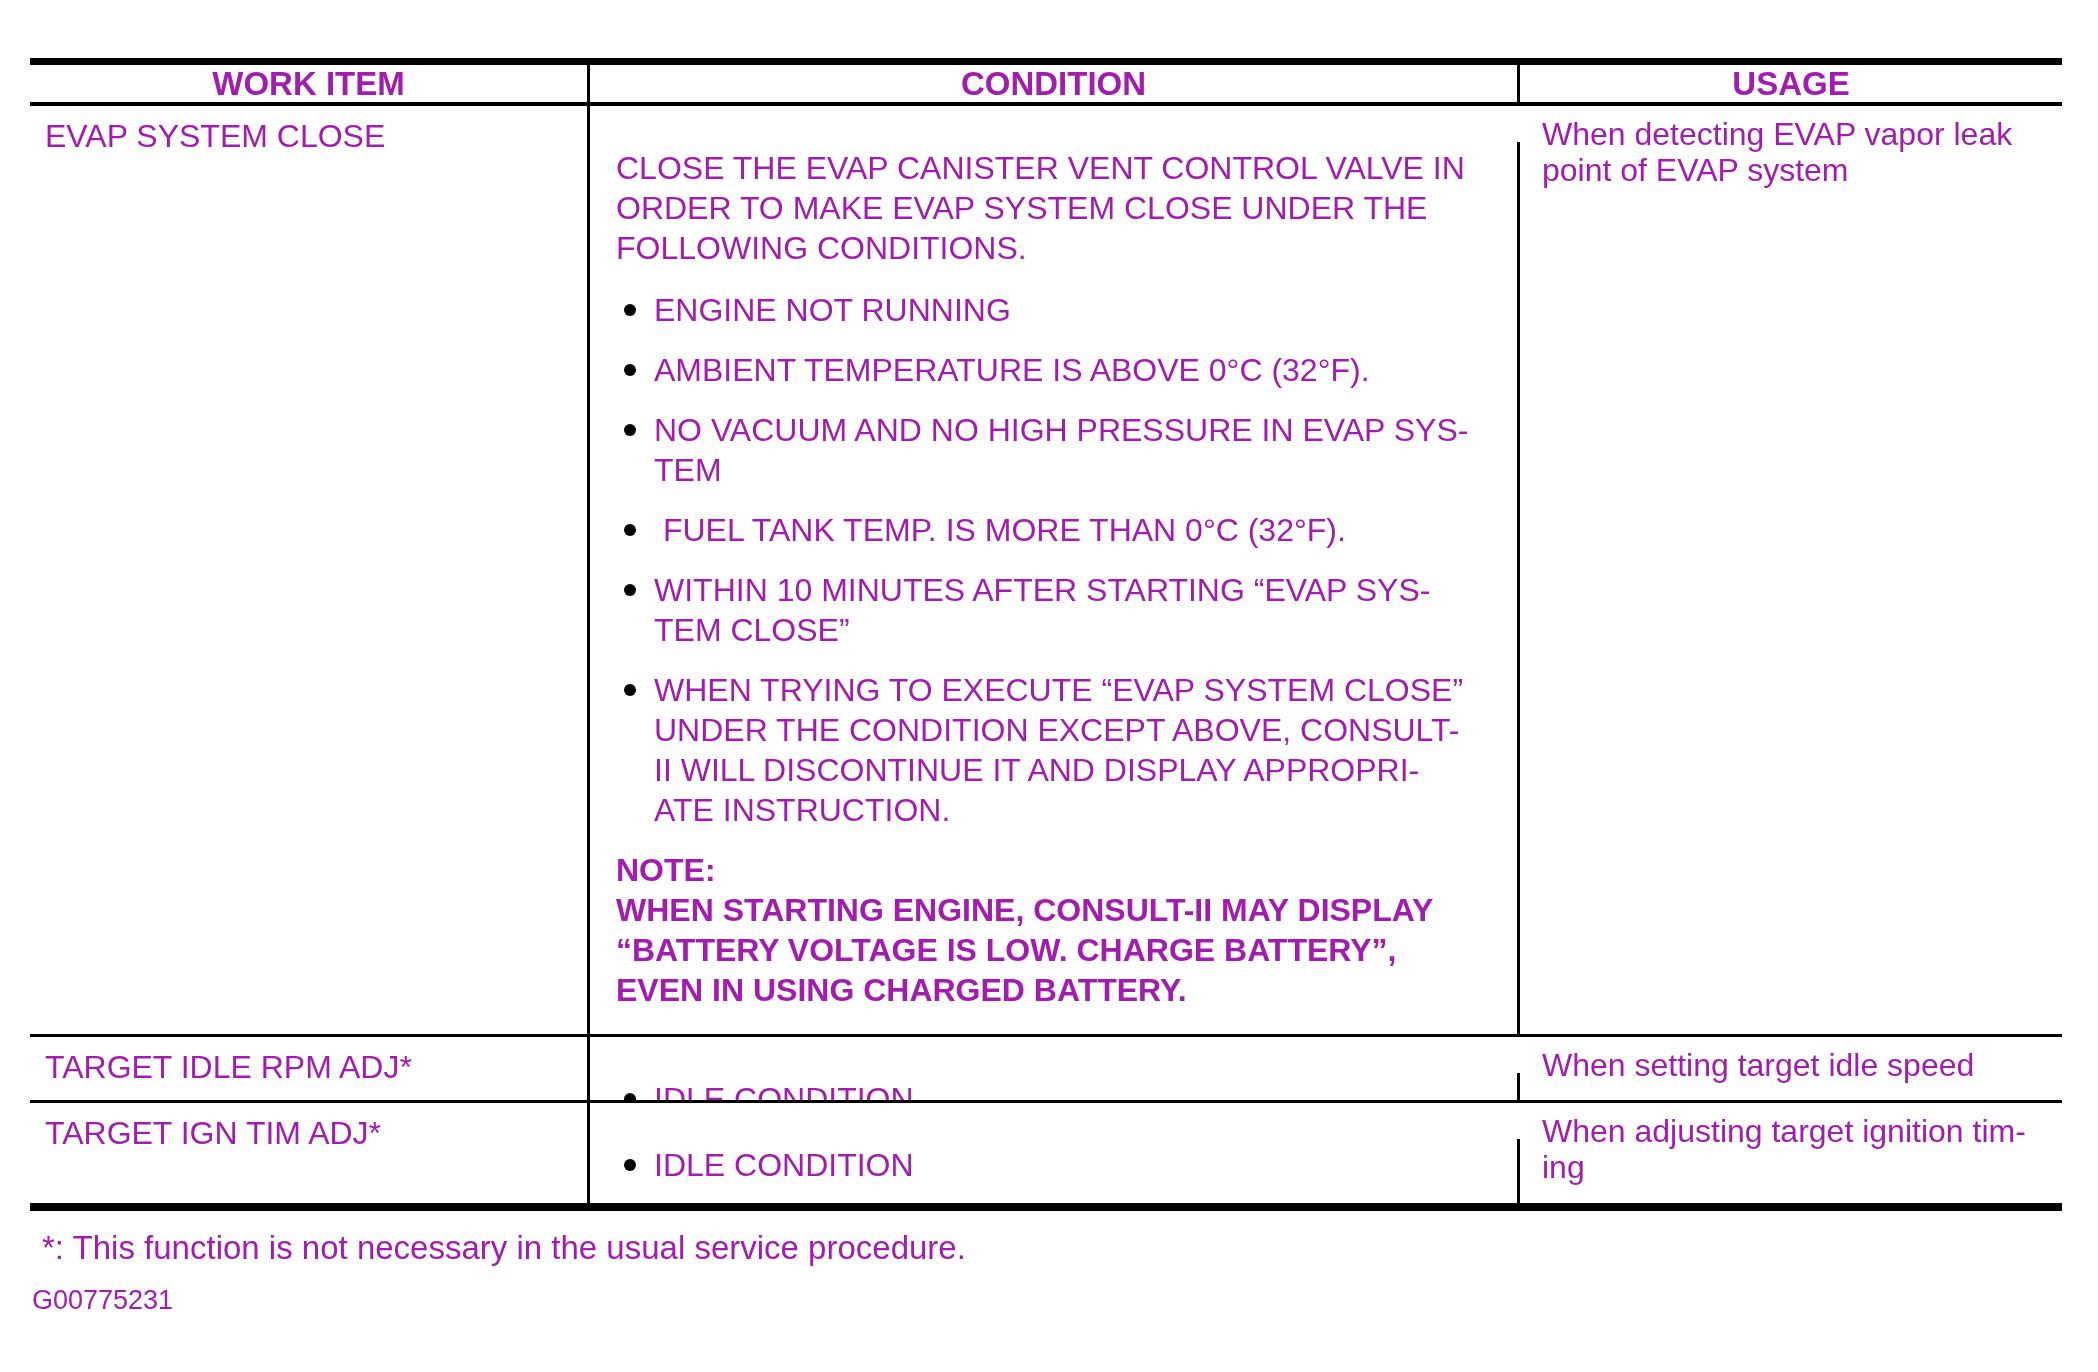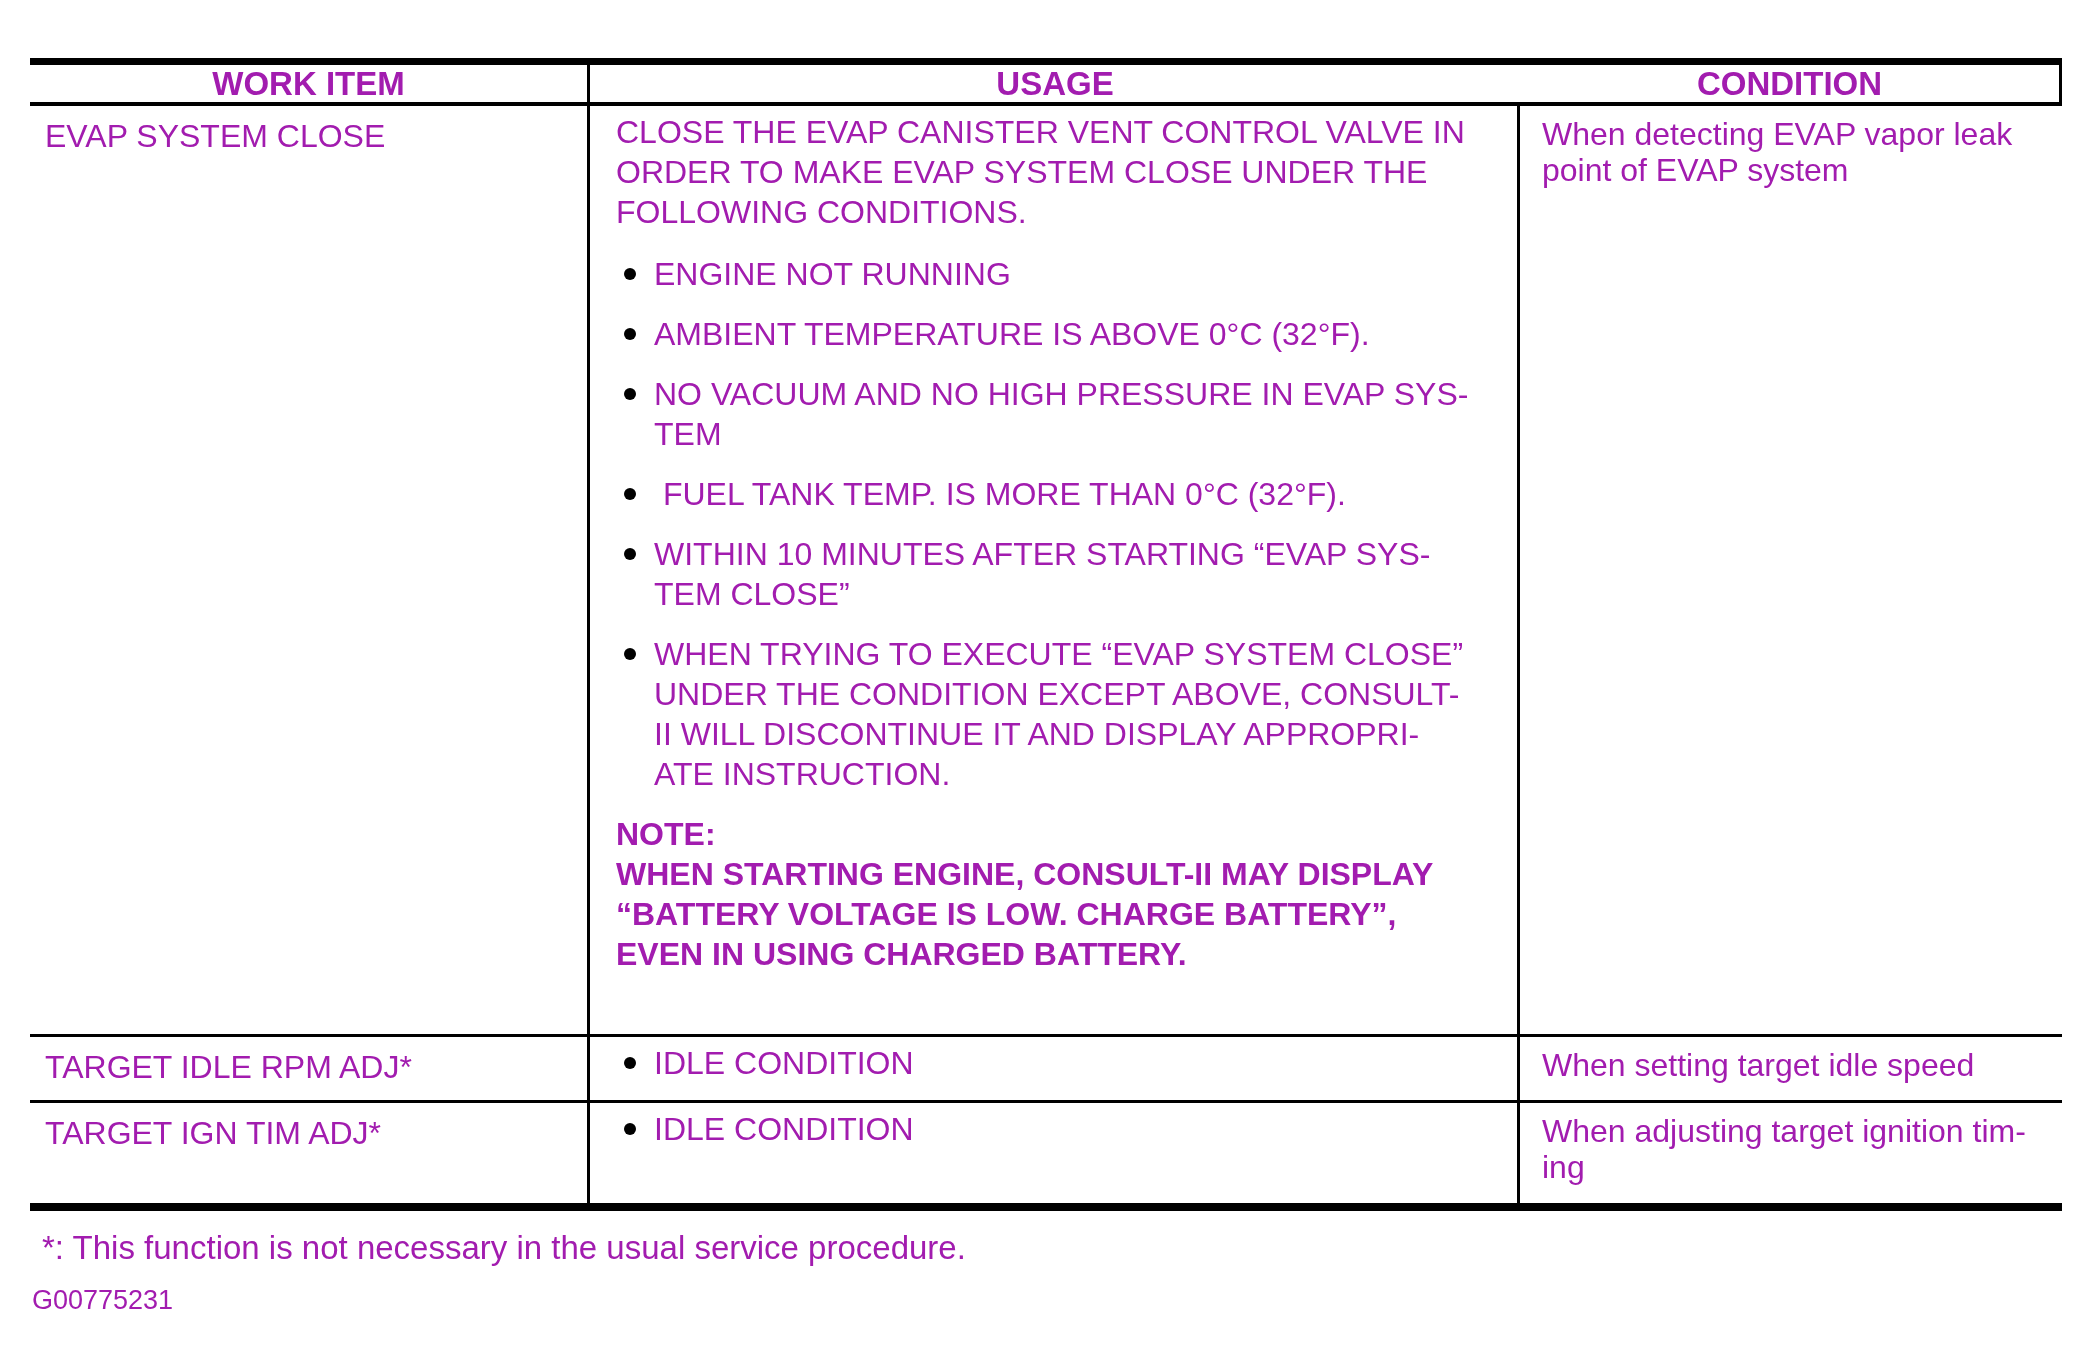--- a/index.html
+++ b/index.html
@@ -39,21 +39,21 @@
     font-weight: bold;
     font-size: 33px;
     line-height: 37px;
     text-align: center;
   }
   .work {
     font-size: 32px;
     line-height: 40px;
     padding: 10px 8px 0 15px;
   }
-  .cond { padding: 6px 14px 0 26px; font-size: 32px; line-height: 40px; }
+  .cond { padding: 6px 14px 0 26px; font-size: 32px; line-height: 40px; margin-top: 36px; }
   .cond .intro { margin-bottom: 22px; }
   .bullets { list-style: none; }
   .bullet-item { display: flex; padding-left: 8px; }
   .bullet-item + .bullet-item { margin-top: 20px; }
   .dot {
     flex: 0 0 12px;
     width: 12px; height: 12px;
     margin-top: 14px;
     margin-right: 18px;
     border-radius: 50%;
@@ -85,22 +85,22 @@
 </style>
 </head>
 <body>
 
 <div class="page">
 
   <div class="wtable">
 
     <div class="trow header">
       <div class="cell c1 th">WORK ITEM</div>
+      <div class="cell c2 th">CONDITION</div>
       <div class="cell c3 th">USAGE</div>
-      <div class="cell c2 th">CONDITION</div>
     </div>
 
     <div class="trow r1">
       <div class="cell c1 work">EVAP SYSTEM CLOSE</div>
       <div class="cell c2 cond">
         <p class="intro prewrap">CLOSE THE EVAP CANISTER VENT CONTROL VALVE IN
 ORDER TO MAKE EVAP SYSTEM CLOSE UNDER THE
 FOLLOWING CONDITIONS.</p>
         <ul class="bullets">
           <li class="bullet-item">

